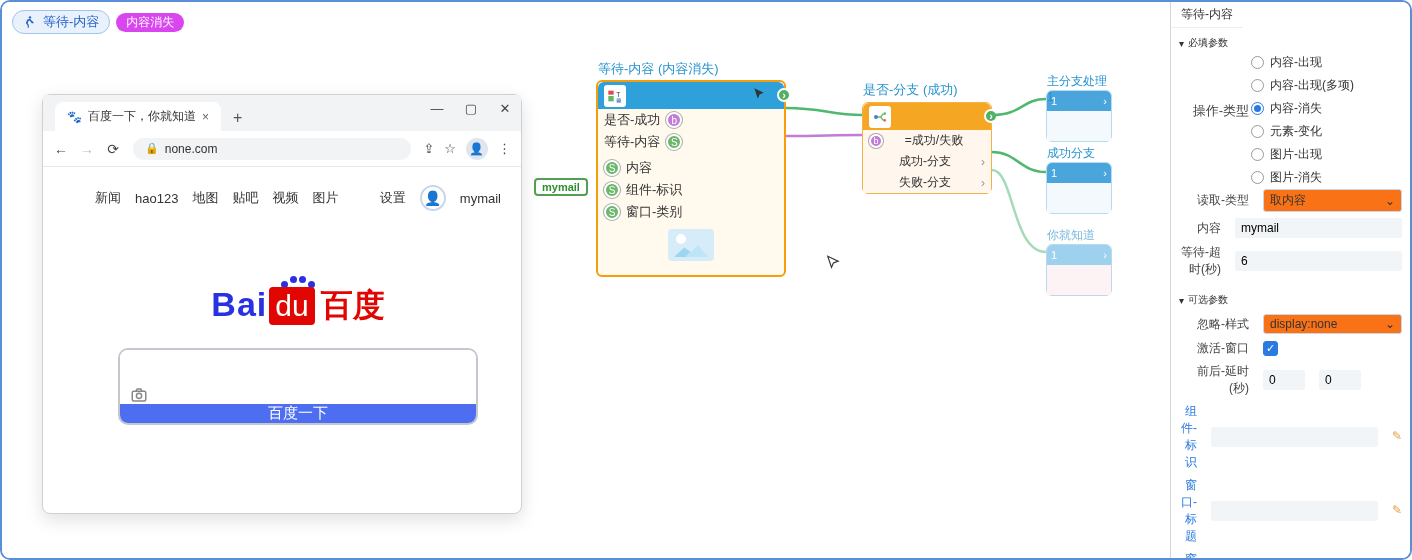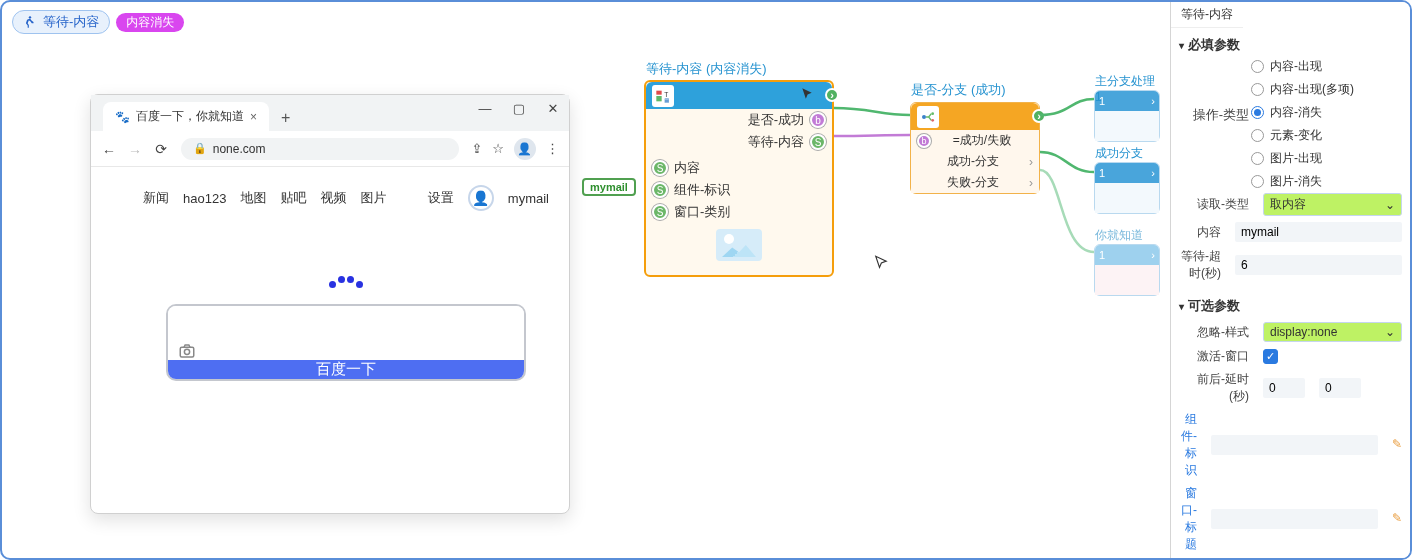--- a/index.html
+++ b/index.html
@@ -1,17 +1,17 @@
 <!DOCTYPE html>
 <html><head>
 <meta charset="utf-8">
 <style>
 * { box-sizing: border-box; margin: 0; padding: 0; }
 body { font-family: "Microsoft YaHei", Arial, sans-serif; font-size: 13px; background: #fff; color: #333; }
-.app { display: flex; height: 560px; border: 2px solid #5a8ed8; border-radius: 10px; overflow: hidden; position: relative; padding-left: 48px; }
+.app { display: flex; height: 560px; border: 2px solid #5a8ed8; border-radius: 10px; overflow: hidden; position: relative; }
 .top-pill { position: absolute; top: 8px; left: 10px; display: flex; align-items: center; gap: 6px; z-index: 20; }
 .pill-main { background: #e8f1fc; border: 1px solid #9fc3ef; border-radius: 12px; padding: 2px 10px; display: flex; align-items: center; gap: 6px; color: #2563c9; font-size: 13px; }
 .pill-main .person { width: 14px; height: 14px; display: inline-block; }
 .pill-sub { background: #d946ef; color: #fff; border-radius: 10px; padding: 1px 10px; font-size: 12px; }
 .canvas-area { flex: 1; position: relative; background: #fff; }
 .sidebar { width: 240px; border-left: 1px solid #d5d5d5; background: #fff; overflow: auto; }
 
 .browser { position: absolute; top: 92px; left: 40px; width: 480px; height: 420px; border: 1px solid #d0d0d0; border-radius: 8px; box-shadow: 0 6px 18px rgba(0,0,0,0.12); background: #fff; display: flex; flex-direction: column; }
 .tabbar { height: 36px; background: #f1f3f4; display: flex; align-items: flex-end; padding: 0 8px 0 12px; position: relative; }
 .tab { background: #fff; border-radius: 8px 8px 0 0; padding: 6px 12px; font-size: 12px; color: #333; display: flex; align-items: center; gap: 6px; margin-right: 4px; }
@@ -43,21 +43,21 @@
 .searchbox { margin: 18px auto 0; width: 360px; display: flex; border: 2px solid #c4c7ce; border-radius: 10px; overflow: hidden; flex-direction: column; }
 .searchbox input { flex: 1; border: none; padding: 10px 12px; font-size: 14px; outline: none; }
 .searchbox .camera { width: 38px; display: flex; align-items: center; justify-content: center; color: #888; background: #fff;}
 .searchbox button { background: #4e6ef2; color: #fff; border: none; padding: 0 18px; font-size: 15px; cursor: pointer;}
 
 .node { position: absolute; border-radius: 6px; background: #fff; }
 .node-header { border-radius: 6px 6px 0 0; height: 27px; display: flex; align-items: center; padding: 0 6px; color: #fff; font-size: 12px; position: relative;}
 .node-main { top: 78px; left: 594px; width: 190px; border: 2px solid #f59e0b; background: #fff9ee;}
 .node-main .node-header { background: #2ea1db; }
 .node-main .node-title-above { position: absolute; top: -22px; left: 0; color: #2693d0; font-size: 13px;}
-.node-body-row { display: flex; align-items: center; justify-content: flex-end; padding: 2px 6px; font-size: 13px; gap: 6px;}
+.node-body-row { display: flex; align-items: center; justify-content: flex-start; padding: 2px 6px; font-size: 13px; gap: 6px;}
 .node-body-row .port-right { width: 16px; height: 16px; border-radius: 50%; display: flex; align-items: center; justify-content: center; font-size: 10px; color: #fff;}
 .port-b { background: #c27bd6; border: 2px solid #fff; box-shadow: 0 0 0 1px #aaa;}
 .port-s { background: #6cb769; border: 2px solid #fff; box-shadow: 0 0 0 1px #aaa;}
 .node-inputs { padding: 4px 6px;}
 .node-input-row { display: flex; align-items: center; gap: 6px; font-size: 13px; padding: 2px 0;}
 .port-left { width: 16px; height: 16px; border-radius: 50%; background: #6cb769; color: #fff; font-size: 10px; display: flex; align-items: center; justify-content: center; border: 2px solid #fff; box-shadow: 0 0 0 1px #aaa;}
 .node-image { margin: 6px auto 10px; width: 46px; height: 32px; background: #d6ecf9; border-radius: 4px; position: relative;}
 .node-image::after { content: ""; width: 10px; height: 10px; border-radius: 50%; background: #fff; position: absolute; top: 5px; left: 8px;}
 .node-image::before { content: ""; position: absolute; bottom: 4px; left: 6px; width: 34px; height: 12px; background: linear-gradient(135deg, #9ed6f2 50%, #bde4f7 50%); clip-path: polygon(0 100%, 30% 20%, 50% 60%, 70% 0, 100% 100%);}
 .node-branch { top: 100px; left: 860px; width: 130px; border: 1px solid #f2b24a; background: #fff;}
@@ -77,28 +77,28 @@
 .icon-box { width: 22px; height: 22px; background: #fff; border-radius: 3px; display: flex; align-items: center; justify-content: center; margin-right: 4px;}
 .icon-box svg { width: 16px; height: 16px;}
 .header-port { width: 14px; height: 14px; border-radius: 50%; background: #51b161; position: absolute; right: -7px; top: 6px; border: 2px solid #fff; display: flex; align-items: center; justify-content: center;}
 .header-port::after { content: "›"; color: #fff; font-size: 11px; font-weight: 700;}
 .header-cursor { position: absolute; right: 18px; top: 5px; color: #333;}
 
 .connectors { position: absolute; top: 0; left: 0; width: 100%; height: 100%; pointer-events: none; z-index: 5;}
 
 .sb-tab { padding: 4px 10px; font-size: 12px; color: #333; border-bottom: 1px solid #eee; display: inline-block;}
 .sb-section { padding: 4px 8px;}
-.sb-title { font-weight: 700; font-size: 13px; padding: 4px 0; display: flex; align-items: center; gap: 4px;}
+.sb-title { font-weight: 400; font-size: 10px; padding: 4px 0; display: flex; align-items: center; gap: 4px;}
 .sb-title::before { content: "▾"; font-size: 10px;}
 .sb-row { display: flex; align-items: center; padding: 3px 0; font-size: 12px; gap: 14px;}
 .sb-label { width: 70px; text-align: right; color: #444;}
 .radio { width: 13px; height: 13px; border: 1.5px solid #999; border-radius: 50%; display: inline-block; position: relative;}
 .radio.checked { border-color: #2a7ae0;}
 .radio.checked::after { content: ""; width: 7px; height: 7px; background: #2a7ae0; border-radius: 50%; position: absolute; top: 1.5px; left: 1.5px;}
-.sb-select { flex: 1; border: 1px solid #c5d6ee; background: #bef264; border-radius: 3px; padding: 2px 6px; font-size: 12px; display: flex; align-items: center; justify-content: space-between;}
+.sb-select { flex: 1; border: 1px solid #c5d6ee; background: #f97316; border-radius: 3px; padding: 2px 6px; font-size: 12px; display: flex; align-items: center; justify-content: space-between;}
 .sb-input { flex: 1; background: #f2f5f8; border: none; padding: 3px 6px; font-size: 12px; border-radius: 2px;}
 .sb-input-sm { width: 42px; background: #f2f5f8; border: none; padding: 3px 6px; font-size: 12px; border-radius: 2px; text-align: left;}
 .checkbox { width: 15px; height: 15px; border: 1.5px solid #2a7ae0; background: #2a7ae0; border-radius: 3px; display: flex; align-items: center; justify-content: center; color: #fff; font-size: 11px;}
 .link-txt { color: #2a7ae0; font-size: 12px; }
 .edit-icon { width: 16px; height: 16px; color: #e89b3c; font-size: 12px;}
 .radio-group { display: flex; flex-direction: column; gap: 6px; padding-left: 2px;}
 .radio-row { display: flex; align-items: center; gap: 6px; font-size: 12px;}
 .inline-group { display: flex; align-items: flex-start;}
 svg.cursor-float { position: absolute; top: 252px; left: 822px; width: 18px; height: 18px;}
 </style>
@@ -172,20 +172,25 @@
           <div class="avatar">👤</div>
           <span>mymail</span>
         </div>
         <div class="logo">
           <div class="paw-logo">
             <span class="paw-dot"></span>
               <span class="paw-dot" style="margin-top:-5px"></span>
             <span class="paw-dot" style="margin-top:-5px"></span>
               <span class="paw-dot"></span>
           </div>
+          <div class="logo-wrap">
+            <span class="bai-text blue">Bai</span>
+            <span class="du-box">du</span>
+            <span class="cn-text red">百度</span>
+          </div>
         </div>
         <div class="searchbox">
           <input style="">
           <div class="camera">
             <svg width="18" height="18" viewBox="0 0 24 24" fill="none" stroke="#888" stroke-width="2">
                 <rect x="3" y="7" width="18" height="13" rx="2"></rect>
                 <circle cx="12" cy="13" r="3.5"></circle>
                 <path d="M8 7l1.5-3h5L16 7"></path>
               </svg>
           </div>

